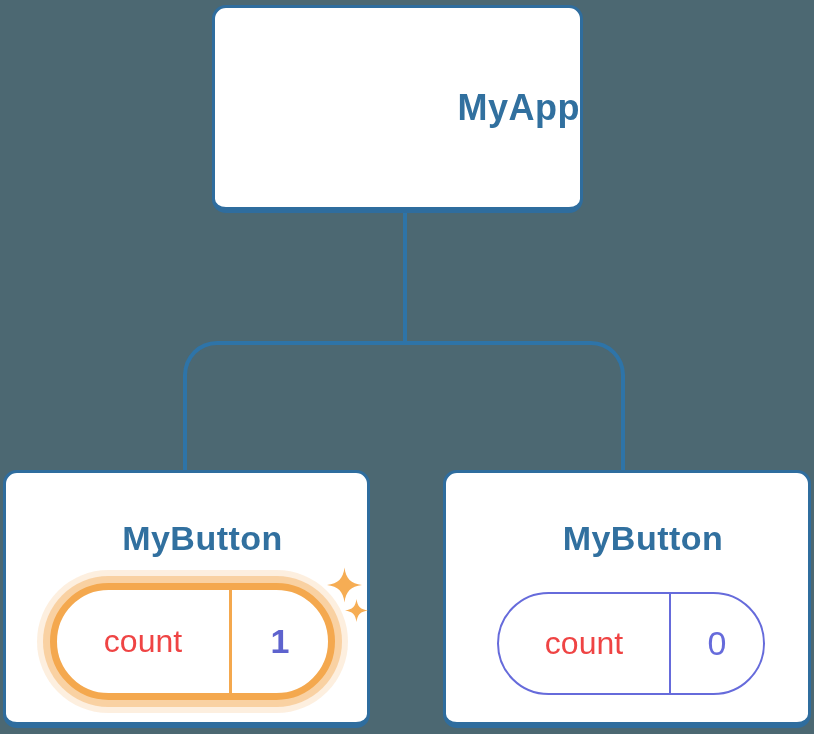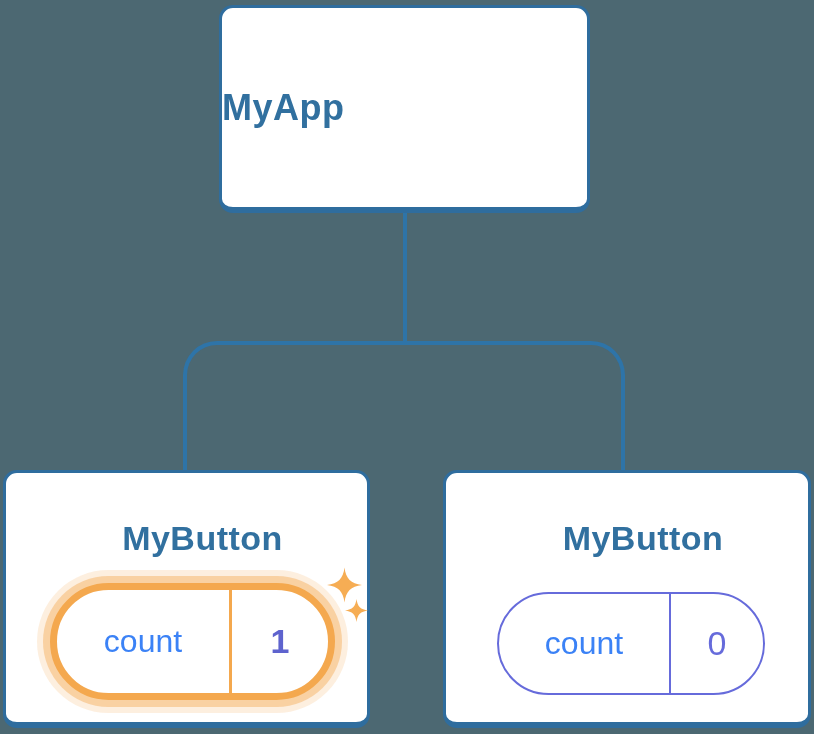--- a/index.html
+++ b/index.html
@@ -31,23 +31,23 @@
   
   .card {
     position: absolute;
     background: #ffffff;
     border: 3px solid #2F6D9E;
     border-bottom-width: 6px;
     border-radius: 14px;
     box-sizing: border-box;
   }
   .card-root {
-    left: 219px; top: 5px;
+    left: 212px; top: 5px;
     width: 371px; height: 208px;
-    display: flex; align-items: center; justify-content: flex-start;
+    display: flex; align-items: center; justify-content: flex-end;
   }
   .card-child-left  { left: 3px;   top: 470px; width: 367px; height: 258px; }
   .card-child-right { left: 443px; top: 470px; width: 368px; height: 258px; }
 
   .node-label {
     color: #31709F;
     font-size: 36px;
     font-weight: 700;
     letter-spacing: 0.5px;
   }
@@ -88,21 +88,21 @@
   .pill-label-cell { flex: 1 1 auto; }
   .pill-value-cell-orange {
     width: 96px;
     border-left: 3px solid #F4A84E;
   }
   .pill-value-cell-purple {
     width: 92px;
     border-left: 2.5px solid #666BDB;
   }
   .state-label {
-    color: #3b82f6;
+    color: #ef4444;
     font-size: 32px;
     font-weight: 400;
   }
   .state-value-bold {
     color: #5E63CE;
     font-size: 34px;
     font-weight: 700;
   }
   .state-value-regular {
     color: #666BDB;

